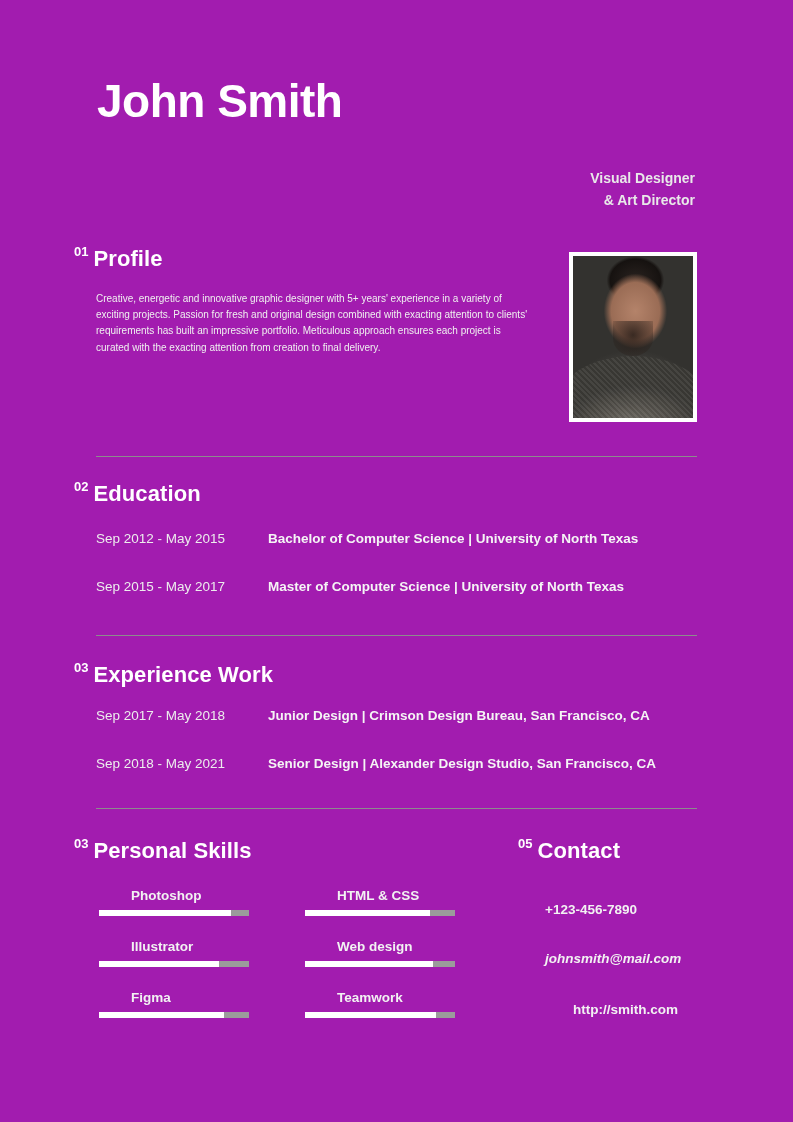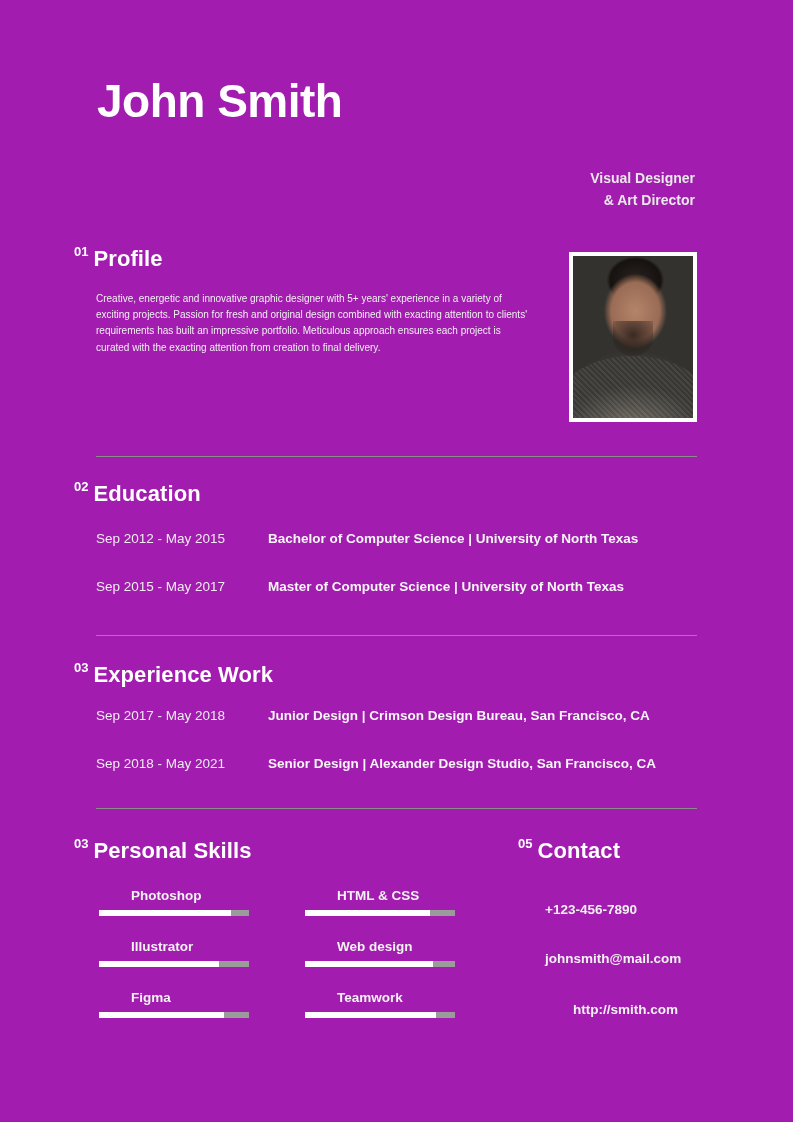--- a/index.html
+++ b/index.html
@@ -193,21 +193,21 @@
   #head-contact { left: 518px; top: 838px; }
   .contact-item {
     position: absolute;
     left: 545px;
     font-size: 13.5px;
     font-weight: bold;
     color: #f2f2f2;
     white-space: nowrap;
   }
   #contact-0 { top: 902px; }
-  #contact-1 { top: 951px; }
+  #contact-1 { top: 951px; font-style: italic; }
   #contact-2 { top: 1002px; padding-left: 28px; }
 </style>
 </head>
 <body>
 
 <div class="page">
 
   <div class="header">
     <div class="name">John Smith</div>
   </div>

